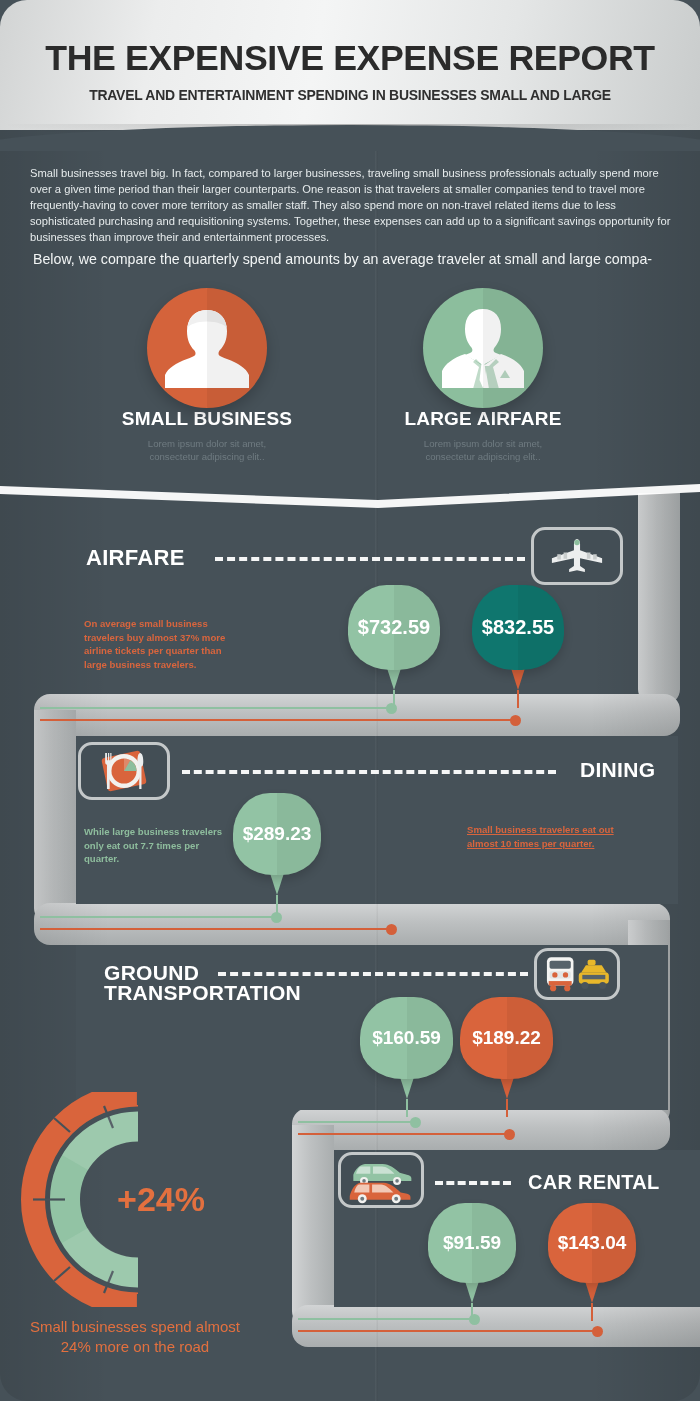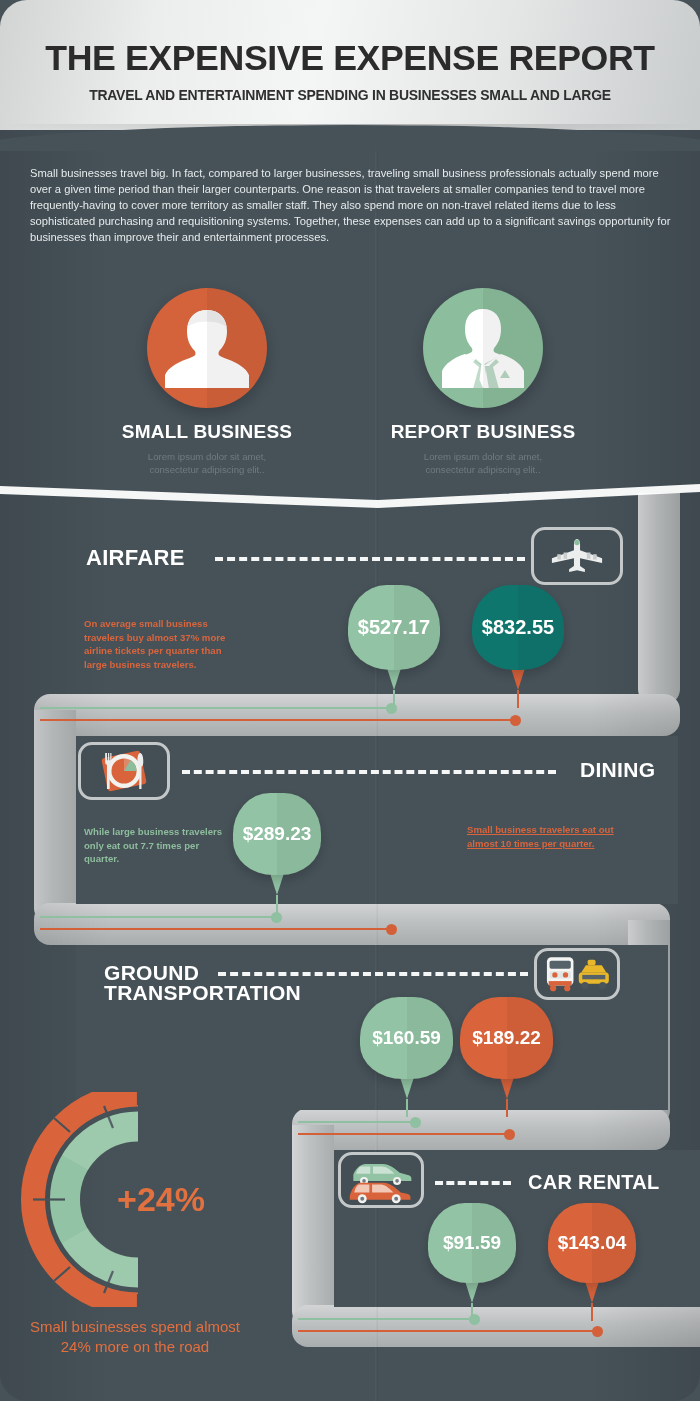--- a/index.html
+++ b/index.html
@@ -59,21 +59,21 @@
   .persona { position: absolute; z-index: 6; text-align: center; }
   .persona .circ {
     width: 120px; height: 120px; border-radius: 50%; position: relative;
     overflow: hidden; margin: 0 auto;
     box-shadow: 0 6px 14px rgba(0,0,0,0.20);
   }
   .circ .halfshade{
     position:absolute; top:0; left:50%; right:0; bottom:0;
     background: rgba(0,0,0,0.055);
   }
-  .p-name { margin-top: 13px; font-size: 19px; font-weight: bold; color: #ffffff; letter-spacing: 0.2px; }
+  .p-name { font-size: 19px; font-weight: bold; color: #ffffff; letter-spacing: 0.2px; }
   .p-desc { margin-top: 7px; font-size: 9.6px; line-height: 13px; color: #6f7b81; }
 
   
   .road { position: absolute; background: #b9bcbd; z-index: 2; }
   .road.grad-h { background: linear-gradient(180deg,#d2d4d5 0%, #bdc0c1 45%, #a9adae 100%); }
   .road.grad-v { background: linear-gradient(90deg,#d2d4d5 0%, #bdc0c1 45%, #a9adae 100%); }
   .panel-dark { position: absolute; background: #465158; z-index: 3; }
 
   
   .sec-label {
@@ -138,20 +138,21 @@
     <div class="hdr-title">THE EXPENSIVE EXPENSE REPORT</div>
     <div class="hdr-sub">TRAVEL AND ENTERTAINMENT SPENDING IN BUSINESSES SMALL AND LARGE</div>
   </div>
   <div style="position:absolute;top:125px;left:-40px;width:780px;height:26px;border-radius:50%/100% 100% 0 0;background:#465158;z-index:5;"></div>
 
   <div class="vign-l"></div>
   <div class="vign-r"></div>
   <div class="seam"></div>
 
   <div class="intro">Small businesses travel big. In fact, compared to larger businesses, traveling small business professionals actually spend more over a given time period than their larger counterparts. One reason is that travelers at smaller companies tend to travel more frequently-having to cover more territory as smaller staff. They also spend more on non-travel related items due to less sophisticated purchasing and requisitioning systems. Together, these expenses can add up to a significant savings opportunity for businesses than improve their and entertainment processes.</div>
+  <div class="intro2">Below, we compare the quarterly spend amounts by an average traveler at small and large compa-</div>
 
   <div class="persona" style="left:87px; top:288px; width:240px;">
     <div class="circ" style="background:#d4633b;">
       <svg viewBox="0 0 120 120" width="120" height="120">
         <path d="M60 22c-13 0-20 9-20 21 0 9 3 15 7 19 2 2 2 5 0 6-2 1-4 2-7 3-11 4-19 9-22 16v13h84V87c-3-7-11-12-22-16-3-1-5-2-7-3-2-1-2-4 0-6 4-4 7-10 7-19 0-12-7-21-20-21z" fill="#ffffff"></path>
         <path d="M60 22c-11 0-18 7-19.6 17.5 3-3 9-6 19.6-6 10 0 17 3 19.8 6C78.4 29 71 22 60 22z" fill="#f0f0f0"></path>
       </svg>
       <div class="halfshade"></div>
     </div>
     <div class="p-name">SMALL BUSINESS</div>
@@ -162,21 +163,21 @@
     <div class="circ" style="background:#8cbe9d;">
       <svg viewBox="0 0 120 120" width="120" height="120">
         <path d="M60 21c-12 0-18 8-18 20 0 9 3 14 6 18 2 2 2 5-1 6l-5 2 18 10 18-10-5-2c-3-1-3-4-1-6 3-4 6-9 6-18 0-12-6-20-18-20z" fill="#ffffff"></path>
         <path d="M42 66c-12 4-20 10-23 17v17h82V83c-3-7-11-13-23-17L60 78 42 66z" fill="#ffffff"></path>
         <path d="M60 78l-7-7-3 3 6 5-6 22h10l3-18 3 18h10l-6-22 6-5-3-3-7 7z" fill="#8cbe9d" opacity="0.55"></path>
         <path d="M57 70h6l-1.5 5 2 17-3.5 8-3.5-8 2-17z" fill="#ffffff"></path>
         <path d="M82 82l5 8h-10z" fill="#8cbe9d" opacity="0.6"></path>
       </svg>
       <div class="halfshade"></div>
     </div>
-    <div class="p-name">REPORT BUSINESS</div>
+    <div class="p-name">LARGE AIRFARE</div>
     <div class="p-desc" style="padding:0 50px;">Lorem ipsum dolor sit amet, consectetur adipiscing elit..</div>
   </div>
 
   <svg style="position:absolute;left:0;top:482px;width:700px;height:30px;z-index:5;" viewBox="0 0 700 30">
     <path d="M0 4 L378 18 L700 2 L700 10 L378 26 L0 12 Z" fill="#ffffff" opacity="0.95"></path>
   </svg>
 
   <div class="road grad-v" style="left:638px; top:493px; width:42px; height:212px; border-radius:0 0 16px 16px;"></div>
 
   <div class="road grad-h" style="left:34px; top:694px; width:646px; height:42px; border-radius:16px;"></div>
@@ -203,21 +204,21 @@
     <svg viewBox="0 0 92 58" width="86" height="52" style="margin:0px 0 0 0;">
       <path d="M46 10c-2.2 0-3.4 2.4-3.4 5.4v7.2L18 31.5v5.2l24.6-5.2v8.6l-5.4 3.6v3.2l8.8-2 8.8 2v-3.2l-5.4-3.6v-8.6L74 36.7v-5.2l-24.6-8.9v-7.2c0-3-1.2-5.4-3.4-5.4z" fill="#eceeee"></path>
       <path d="M24 27h4v6h-4z M31 25h4v7h-4z M57 25h4v7h-4z M64 27h4v6h-4z" fill="#c9cdcd"></path>
       <circle cx="46" cy="14" r="3" fill="#8cbe9d"></circle>
     </svg>
   </div>
   <div class="note orange" style="left:84px; top:617px; width:160px;">On average small business travelers buy almost 37% more airline tickets per quarter than large business travelers.</div>
 
   <div class="pin" style="left:348px; top:585px;">
     <div class="bub" style="width:92px; height:85px; background:#92c3a4; font-size:20px;">
-      <span>$527.17</span>
+      <span>$732.59</span>
       <div class="shade"></div>
     </div>
     <div class="tail" style="border-top:22px solid #8fc0a1;"></div>
     <div class="stem" style="height:18px; background:#8fc0a1;"></div>
   </div>
   <div class="pin" style="left:472px; top:585px;">
     <div class="bub" style="width:92px; height:85px; background:#0f766e; font-size:20px;">
       <span>$832.55</span>
       <div class="shade"></div>
     </div>

